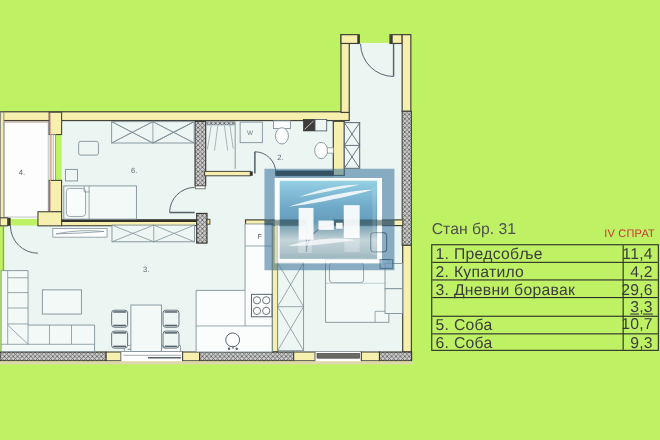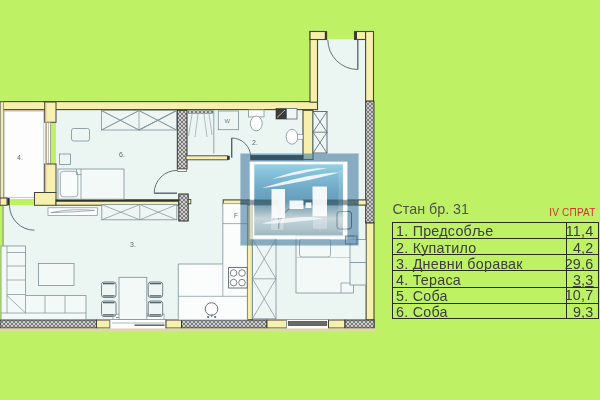--- a/index.html
+++ b/index.html
@@ -360,21 +360,20 @@
 
 <div style="position:absolute;left:0;top:48.6px;width:100%;height:16.2px;border-bottom:1px solid #2a2a2a;box-sizing:border-box;"></div>
 
 <div style="position:absolute;left:0;top:64.8px;width:100%;height:16.2px;border-bottom:1px solid #2a2a2a;box-sizing:border-box;"></div>
 
 <div style="position:absolute;left:173.5px;top:0;width:1px;height:100%;background:#2a2a2a;"></div>
 
 <div style="position:absolute;left:3.5px;top:0.6px;font-size:14.3px;color:#3c3c3c;line-height:16.2px;letter-spacing:0.25px;text-align:center;">1. Предсобље</div>
 <div style="position:absolute;left:3.5px;top:16.8px;font-size:14.3px;color:#3c3c3c;line-height:16.2px;letter-spacing:0.25px;">2. Купатило</div>
 <div style="position:absolute;left:3.5px;top:33px;font-size:14.3px;color:#3c3c3c;line-height:16.2px;letter-spacing:0.25px;">3. Дневни боравак</div>
-<div style="position:absolute;left:3.5px;top:49.2px;font-size:14.3px;color:#3c3c3c;line-height:16.2px;letter-spacing:0.25px;">4. Тераса</div>
 <div style="position:absolute;left:3.5px;top:65.4px;font-size:14.3px;color:#3c3c3c;line-height:16.2px;letter-spacing:0.25px;">5. Соба</div>
 <div style="position:absolute;left:3.5px;top:81.6px;font-size:14.3px;color:#3c3c3c;line-height:16.2px;letter-spacing:0.25px;">6. Соба</div>
 
 <div style="position:absolute;right:4px;top:0.6px;font-size:14.3px;color:#3c3c3c;line-height:16.2px;letter-spacing:0.25px;">11,4</div>
 <div style="position:absolute;right:4px;top:16.8px;font-size:14.3px;color:#3c3c3c;line-height:16.2px;letter-spacing:0.25px;">4,2</div>
 <div style="position:absolute;right:4px;top:33px;font-size:14.3px;color:#3c3c3c;line-height:16.2px;letter-spacing:0.25px;">29,6</div>
 <div style="position:absolute;right:4px;top:49.2px;font-size:14.3px;color:#3c3c3c;line-height:16.2px;letter-spacing:0.25px;text-decoration:underline;">3,3</div>
 <div style="position:absolute;right:4px;top:64px;font-size:14.3px;color:#3c3c3c;line-height:16.2px;letter-spacing:0.25px;">10,7</div>
 <div style="position:absolute;right:4px;top:81.6px;font-size:14.3px;color:#3c3c3c;line-height:16.2px;letter-spacing:0.25px;">9,3</div>
 </div>

